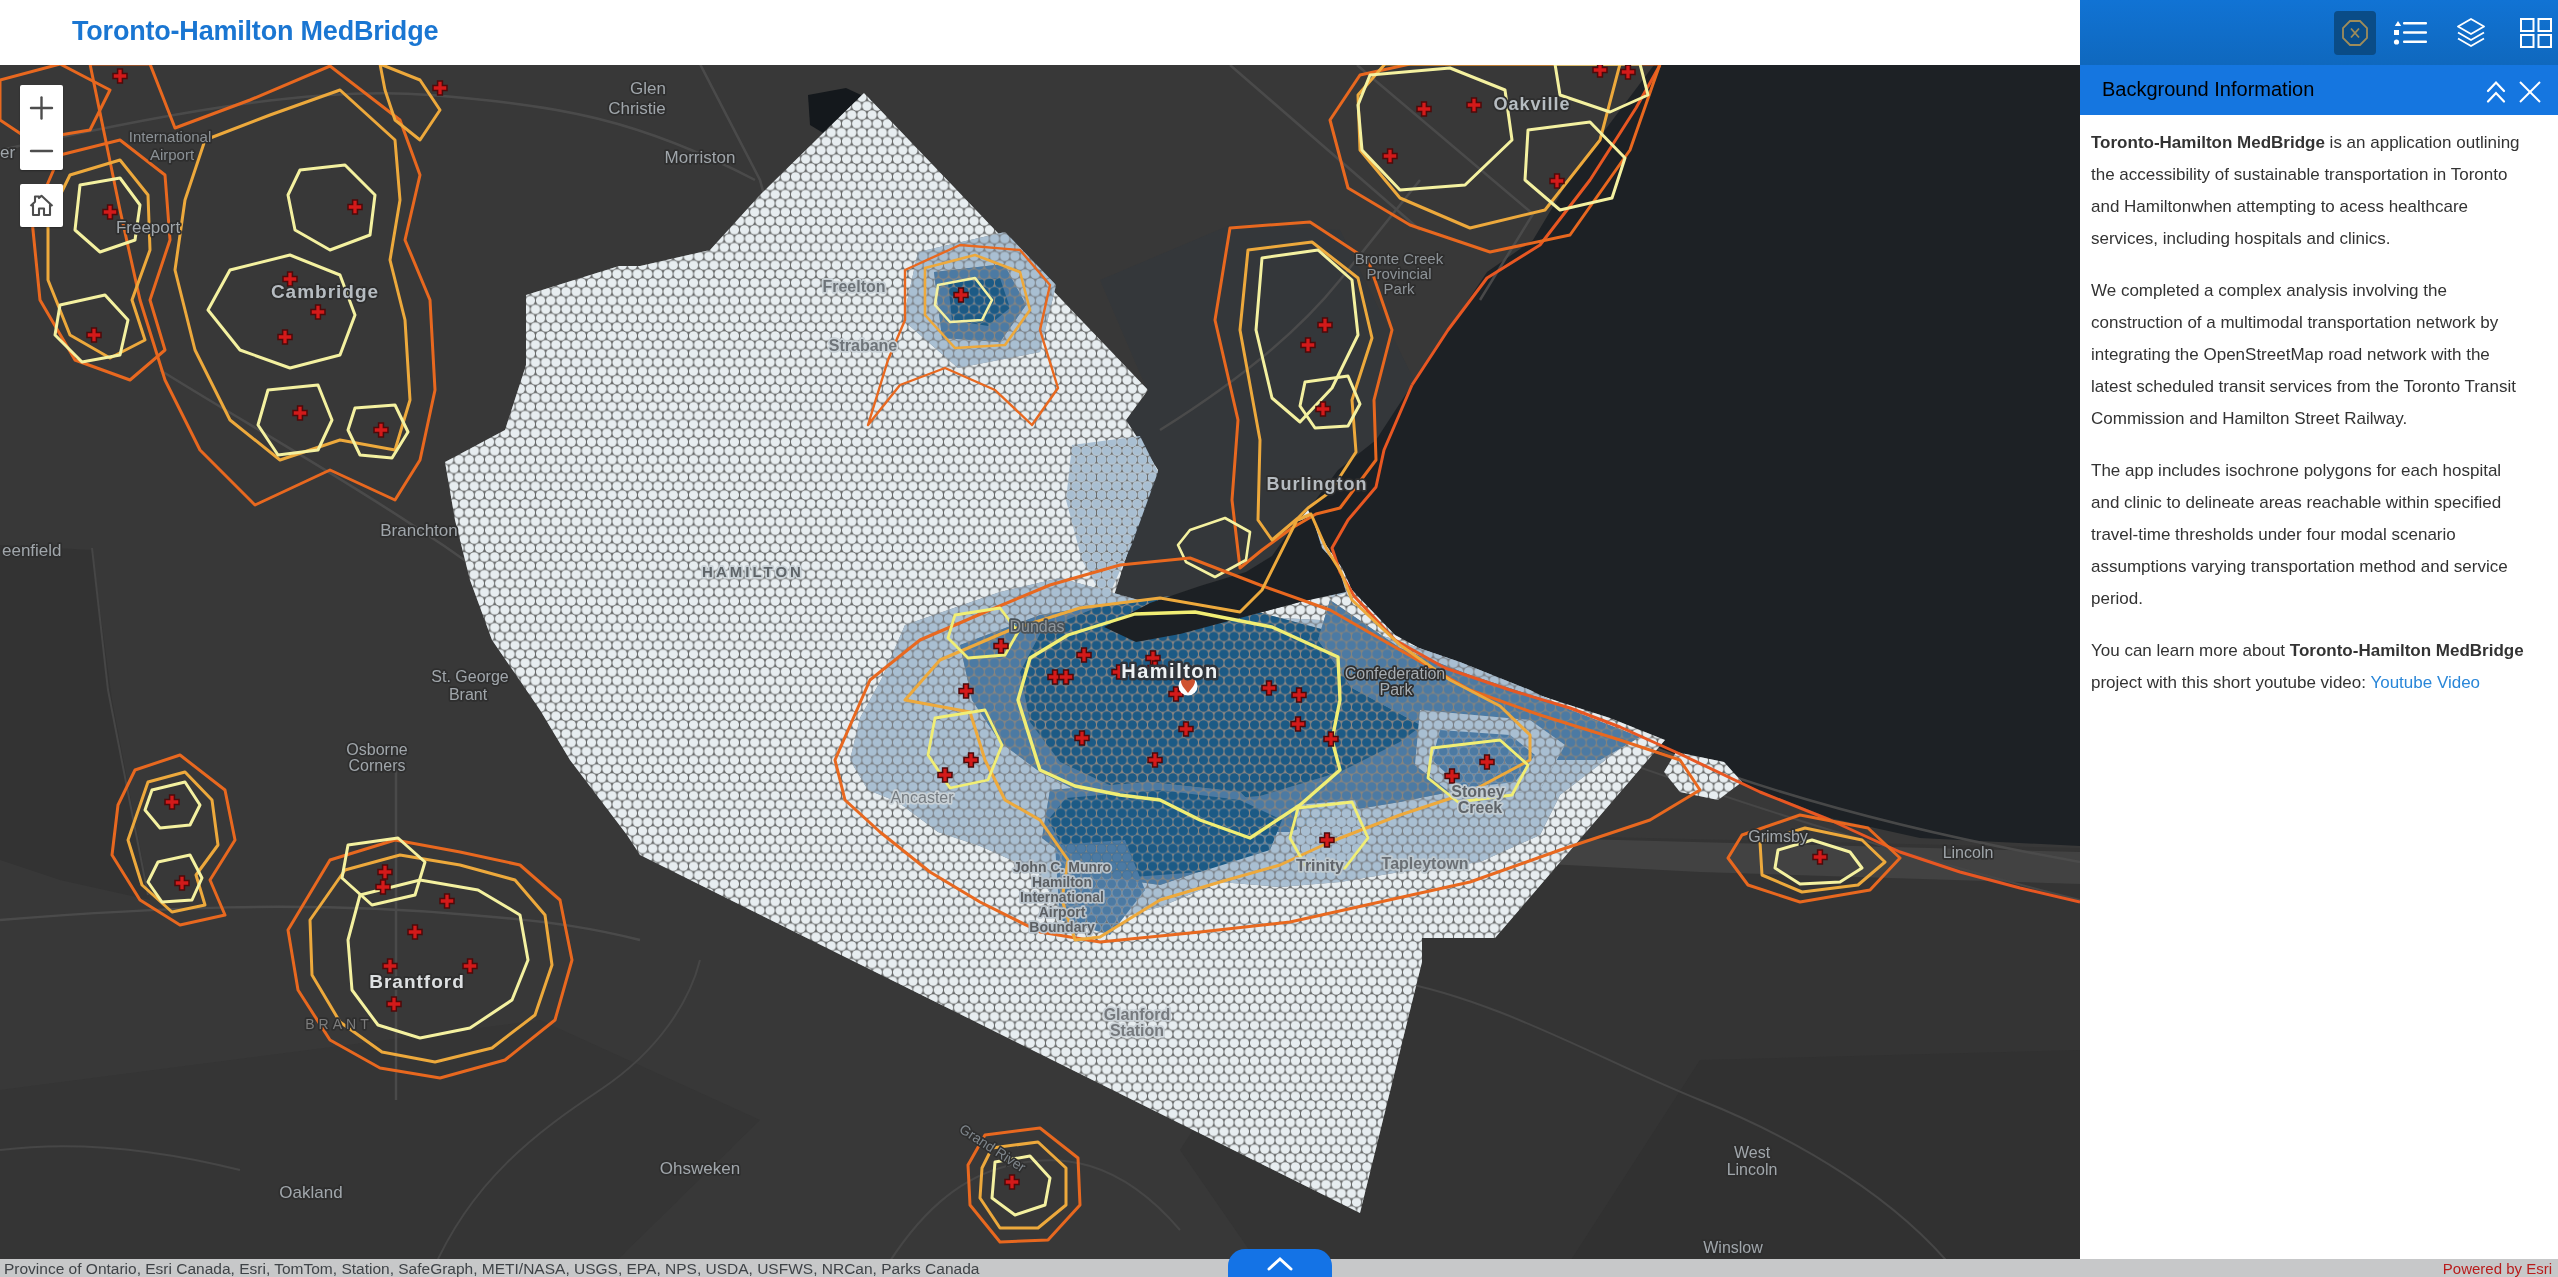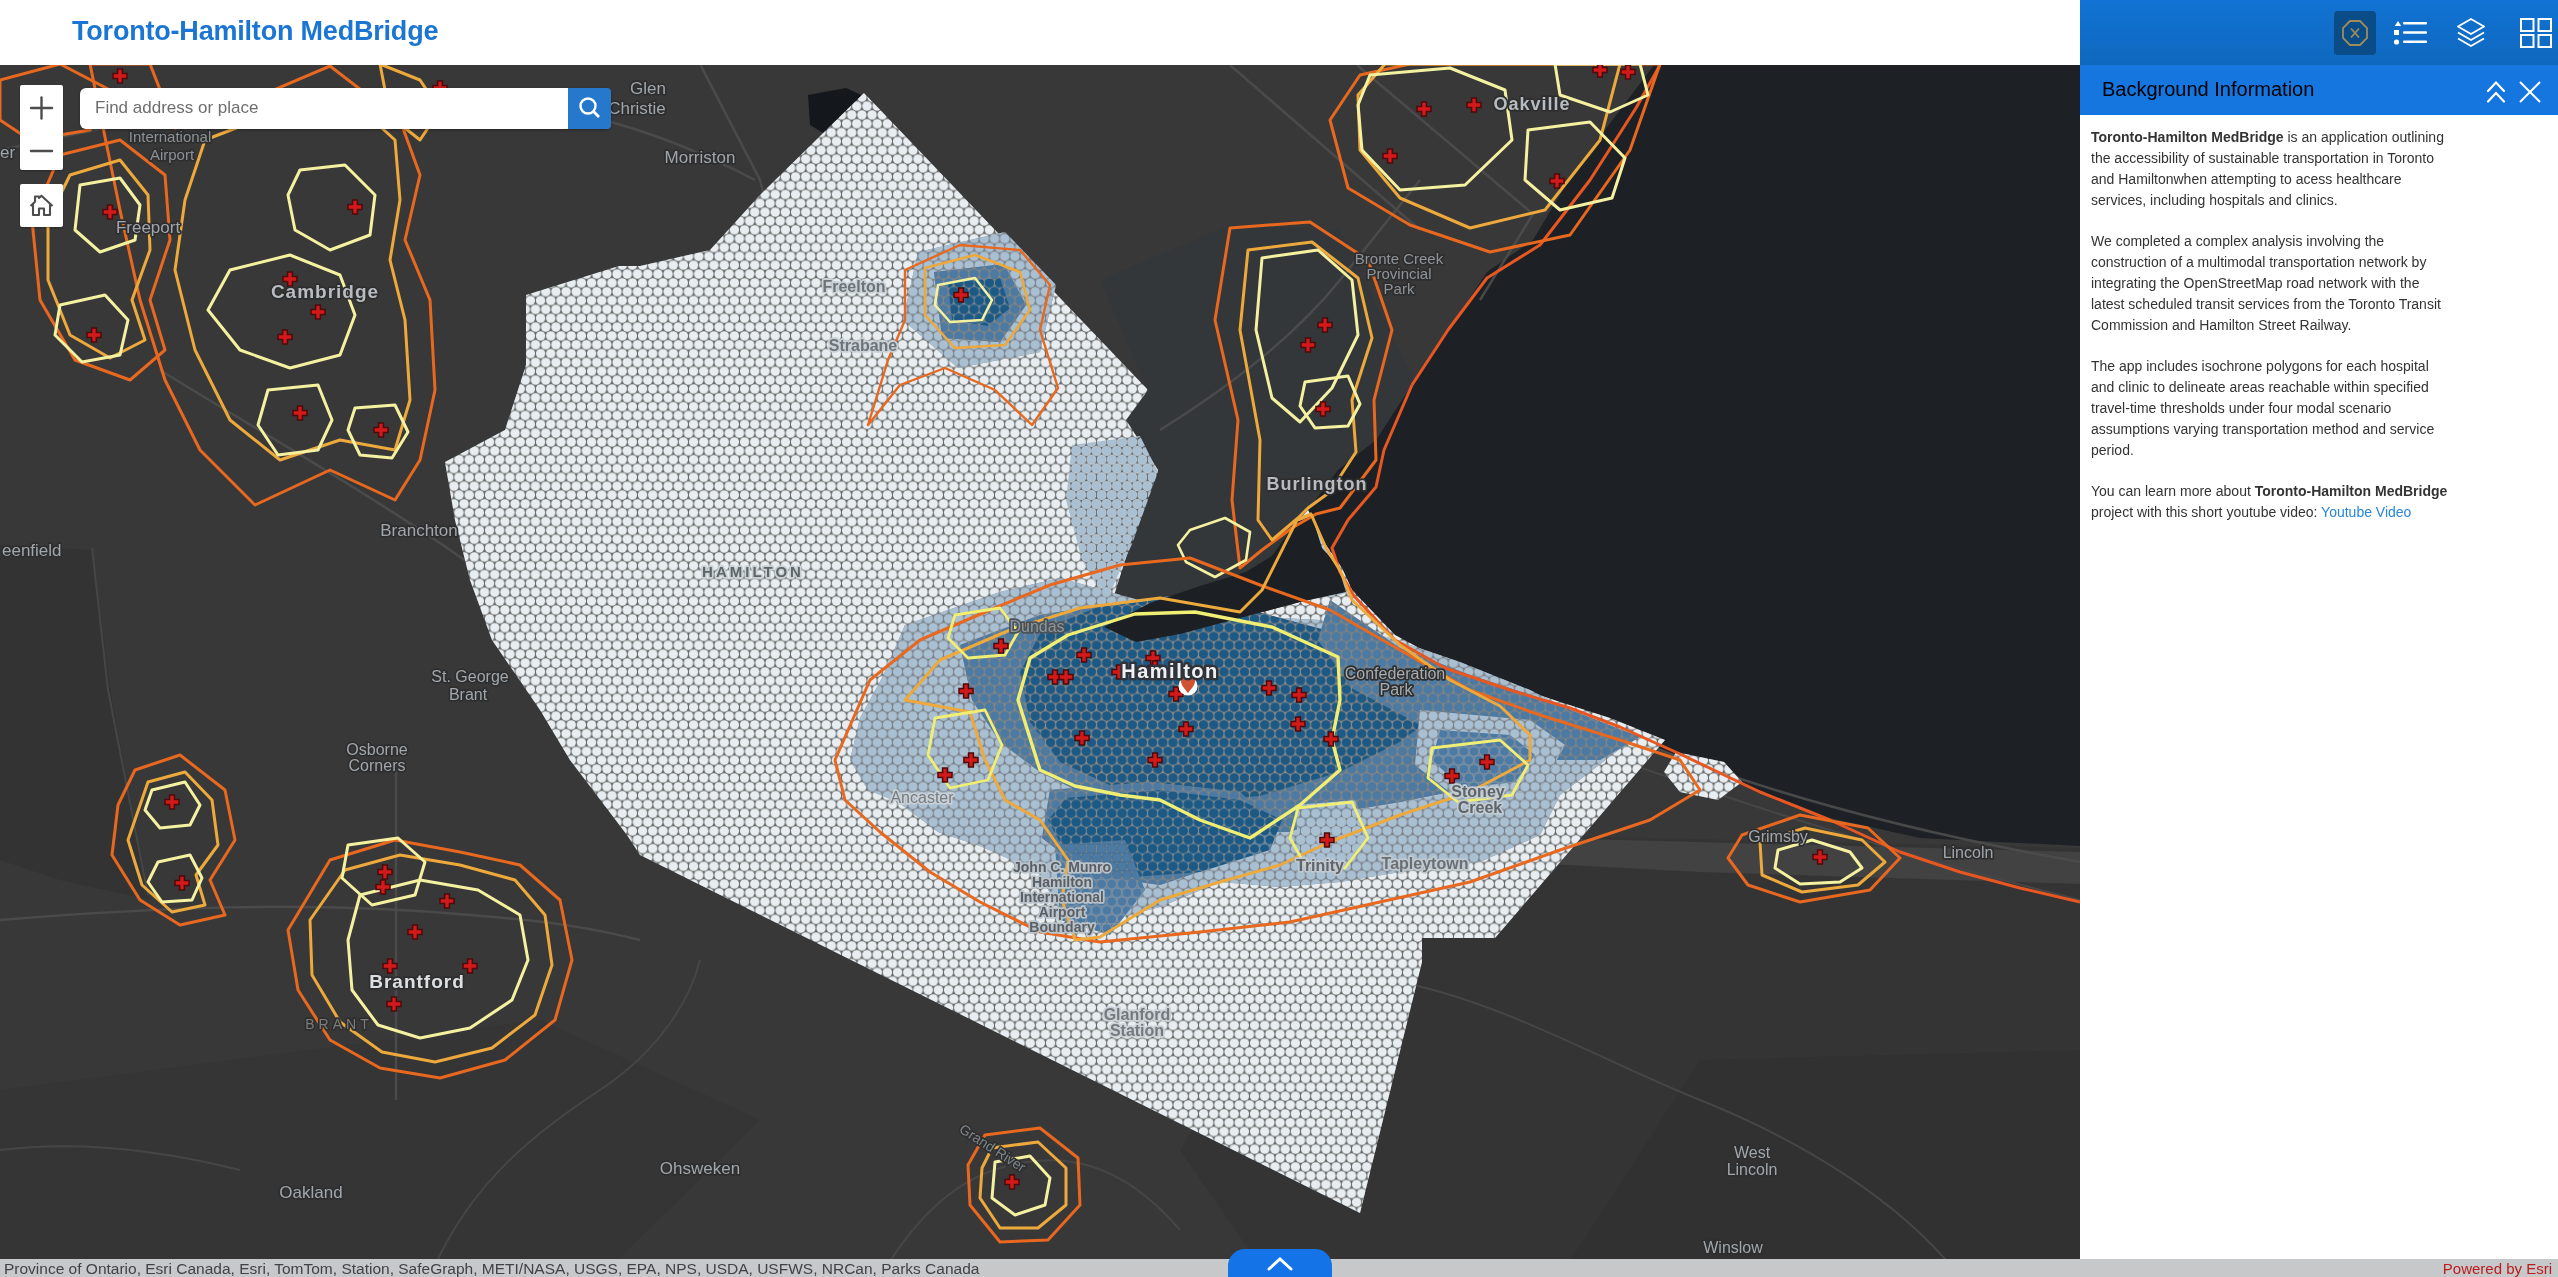--- a/index.html
+++ b/index.html
@@ -9,21 +9,21 @@
 #mapwrap{position:absolute;left:0;top:65px;width:2080px;height:1212px;background:#383838;overflow:hidden;}
 #searchbox{position:absolute;left:80px;top:23px;width:531px;height:41px;background:#fff;border-radius:6px;box-shadow:0 1px 3px rgba(0,0,0,.35);z-index:5;}
 #searchbox .ph{position:absolute;left:15px;top:10px;font-size:17px;color:#6e6e6e;}
 #searchbox .btn{position:absolute;right:0;top:0;width:43px;height:41px;background:#2678cd;border-radius:0 4px 4px 0;}
 #zoomctl{position:absolute;left:20px;top:20px;width:43px;height:85px;background:#fff;border-radius:2px;box-shadow:0 1px 2px rgba(0,0,0,.3);z-index:5;}
 #homebtn{position:absolute;left:20px;top:119px;width:43px;height:43px;background:#fff;border-radius:2px;box-shadow:0 1px 2px rgba(0,0,0,.3);z-index:5;}
 #panel{position:absolute;left:2080px;top:0;width:478px;height:1277px;background:#ffffff;z-index:4;}
 #ptoolbar{position:absolute;left:0;top:0;width:478px;height:65px;background:linear-gradient(#1173d4,#0f68be);}
 #pheader{position:absolute;left:0;top:65px;width:478px;height:50px;background:#1576e0;}
 #pheader .t{position:absolute;left:22px;top:13px;color:#000000;font-size:20px;font-weight:400;}
-#pbody{position:absolute;left:11px;top:115px;width:456px;color:#333;font-size:14px;line-height:21px;}
+#pbody{position:absolute;left:11px;top:115px;width:456px;color:#333;font-size:17px;line-height:32px;}
 #pbody p{margin-top:20px;}
 #pbody p:first-child{margin-top:12px;}
 #pbody .lnk{color:#2986d8;}
 #attrib{position:absolute;left:0;top:1259px;width:2558px;height:18px;background:#c7c8c9;z-index:6;}
 #attrib .l{position:absolute;left:4px;top:1px;font-size:15.5px;color:#3f4347;}
 #attrib .r{position:absolute;right:6px;top:1px;font-size:15px;color:#b91c1c;}
 #pill{position:absolute;left:1228px;top:1249px;width:104px;height:28px;background:#1473e6;border-radius:17px 17px 0 0;z-index:7;}
 #pill svg{position:absolute;left:38px;top:7px;}
 .octbtn{position:absolute;left:254px;top:11px;width:42px;height:44px;background:#0a4c87;border-radius:4px;}
 </style></head>
@@ -268,27 +268,20 @@
 <text x="1399" y="264" font-size="15" fill="#8e9499" stroke="#2e2e2e" stroke-width="3.4" paint-order="stroke" stroke-linejoin="round" font-weight="400" text-anchor="middle">Bronte Creek</text>
 <text x="1399" y="279" font-size="15" fill="#8e9499" stroke="#2e2e2e" stroke-width="3.4" paint-order="stroke" stroke-linejoin="round" font-weight="400" text-anchor="middle">Provincial</text>
 <text x="1399" y="294" font-size="15" fill="#8e9499" stroke="#2e2e2e" stroke-width="3.4" paint-order="stroke" stroke-linejoin="round" font-weight="400" text-anchor="middle">Park</text>
 <text x="1778" y="842" font-size="16" fill="#a0a6ab" stroke="#2e2e2e" stroke-width="3.4" paint-order="stroke" stroke-linejoin="round" font-weight="400" text-anchor="middle">Grimsby</text>
 <text x="1968" y="858" font-size="16" fill="#a0a6ab" stroke="#2e2e2e" stroke-width="3.4" paint-order="stroke" stroke-linejoin="round" font-weight="400" text-anchor="middle">Lincoln</text>
 <text x="1752" y="1158" font-size="16" fill="#a0a6ab" stroke="#2e2e2e" stroke-width="3.4" paint-order="stroke" stroke-linejoin="round" font-weight="400" text-anchor="middle">West</text>
 <text x="1752" y="1175" font-size="16" fill="#a0a6ab" stroke="#2e2e2e" stroke-width="3.4" paint-order="stroke" stroke-linejoin="round" font-weight="400" text-anchor="middle">Lincoln</text>
 <text x="1733" y="1253" font-size="16" fill="#a0a6ab" stroke="#2e2e2e" stroke-width="3.4" paint-order="stroke" stroke-linejoin="round" font-weight="400" text-anchor="middle">Winslow</text>
 <text x="990" y="1152" font-size="14" fill="#7d848a" stroke="#2e2e2e" stroke-width="3" paint-order="stroke" text-anchor="middle" transform="rotate(33 990 1152)">Grand River</text>
 </svg>
-    <div id="searchbox">
-        <span class="ph">Find address or place</span>
-      <div class="btn"><svg width="43" height="41" viewBox="0 0 43 41">
-            <circle cx="20" cy="18" r="7.5" fill="none" stroke="#fff" stroke-width="2.4"></circle>
-            <line x1="25.5" y1="23.5" x2="31" y2="29" stroke="#fff" stroke-width="2.8"></line>
-          </svg></div>
-    </div>
     <div id="zoomctl"><svg width="43" height="85" viewBox="0 0 43 85">
           <g stroke="#4d4d4d" stroke-width="2.4" stroke-linecap="round">
             <line x1="11" y1="23" x2="32" y2="23"></line>
             <line x1="21.5" y1="12.5" x2="21.5" y2="33.5"></line>
             <line x1="11" y1="66" x2="32" y2="66"></line>
           </g>
         </svg></div>
     <div id="homebtn"><svg width="43" height="43" viewBox="0 0 43 43">
           <path d="M10.5 22 L15 17.8 V12.5 H19 V14.1 L21.5 11.8 L32.5 22 M13 20.5 V31 H19 V24.5 H24 V31 H30 V20.5" fill="none" stroke="#4d4d4d" stroke-width="2.1" stroke-linejoin="round"></path>
         </svg></div>

